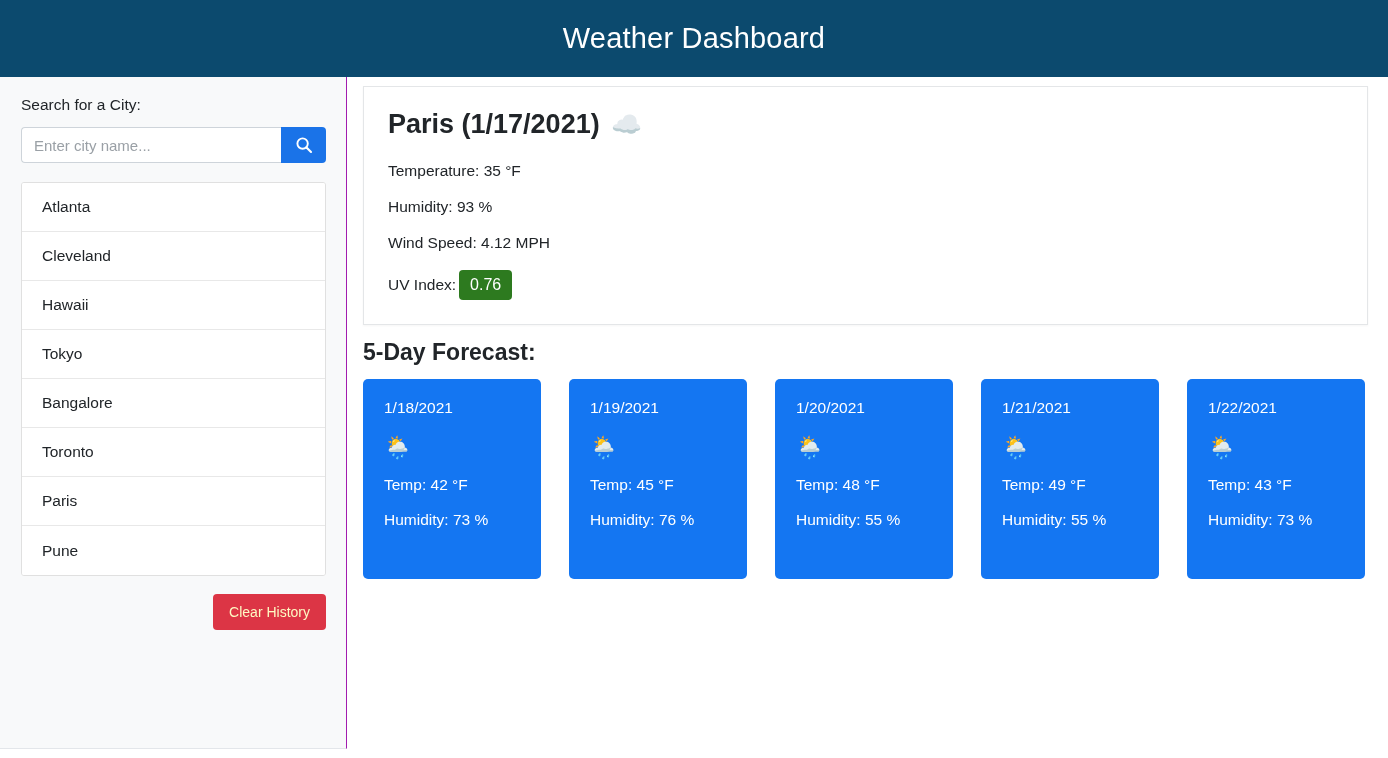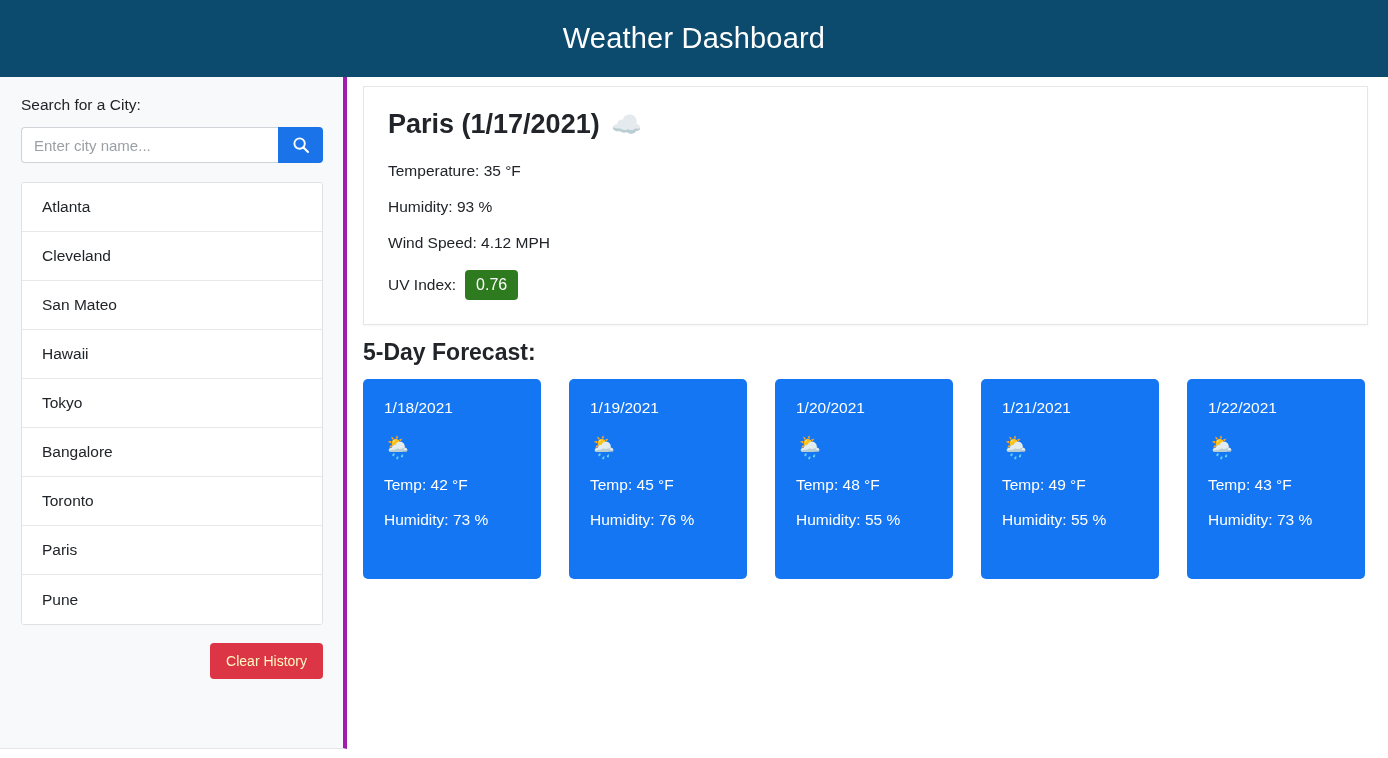--- a/index.html
+++ b/index.html
@@ -28,21 +28,21 @@
 
   
   .body-row { display: flex; align-items: flex-start; height: 681px; }
 
   
   .sidebar {
     width: 347px;
     min-width: 347px;
     height: 672px;
     background: #f8f9fa;
-    border-right: 4px solid #a21caf;
+    border-right: 1px solid #a21caf;
     border-bottom: 1px solid #e3e6ea;
     padding: 19px 20px 0 21px;
   }
   .search-label {
     font-size: 15.5px;
     color: #212529;
     margin-bottom: 13px;
   }
   .search-row { display: flex; align-items: stretch; margin-bottom: 19px; }
   .search-input {
@@ -125,21 +125,21 @@
     font-weight: bold;
     color: #212529;
   }
   .current-icon { font-size: 25px; line-height: 1; }
   .metric {
     font-size: 15.5px;
     color: #212529;
     margin-bottom: 18px;
   }
   .metric:last-child { margin-bottom: 0; }
-  .uv-row { display: flex; align-items: center; gap: 9px; }
+  .uv-row { display: flex; align-items: center; gap: 3px; }
   .uv-badge {
     background: #2d7a1f;
     color: #ffffff;
     border-radius: 4px;
     font-size: 16px;
     padding: 7px 11px;
     line-height: 1;
   }
 
   .forecast-heading {
@@ -184,21 +184,20 @@
               <circle cx="7.6" cy="7.6" r="5.2" stroke="#ffffff" stroke-width="1.9"></circle>
               <line x1="11.5" y1="11.5" x2="16" y2="16" stroke="#ffffff" stroke-width="2.1" stroke-linecap="round"></line>
             </svg>
           </span>
         </button>
       </div>
 
       <div class="city-list">
         <div class="city-item">Atlanta</div>
         <div class="city-item">Cleveland</div>
-        <div class="city-item">San Mateo</div>
         <div class="city-item">Hawaii</div>
         <div class="city-item">Tokyo</div>
         <div class="city-item">Bangalore</div>
         <div class="city-item">Toronto</div>
         <div class="city-item">Paris</div>
         <div class="city-item">Pune</div>
       </div>
 
       <div class="clear-row">
         <button class="clear-btn">Clear History</button>

